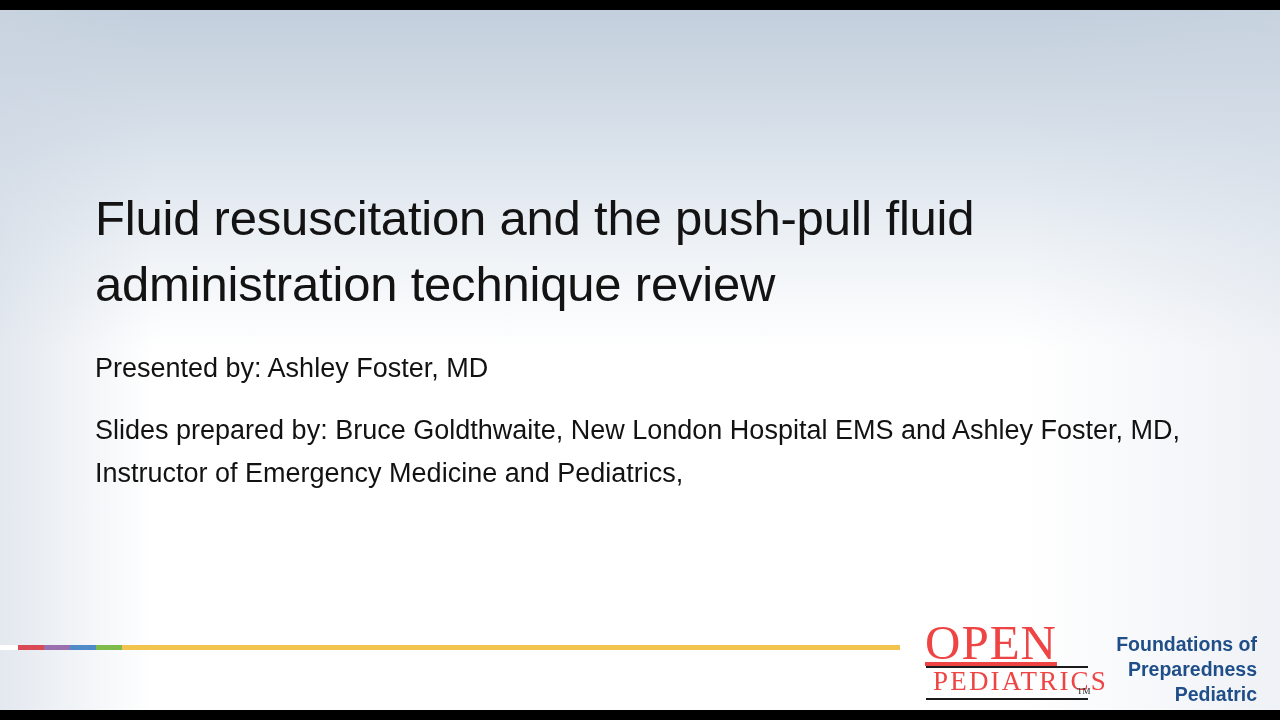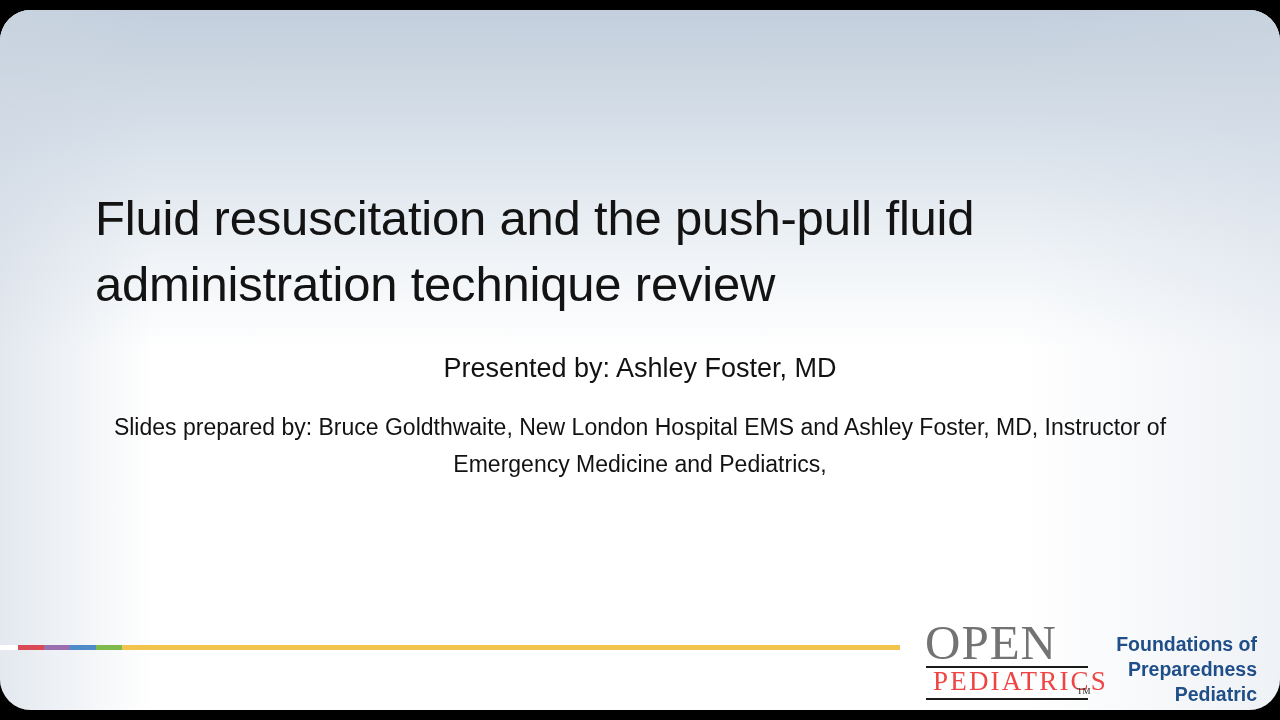--- a/index.html
+++ b/index.html
@@ -24,21 +24,20 @@
 
   
   .slide {
     position: absolute;
     left: 0;
     top: 10px;
     width: 1280px;
     height: 700px;
     background: #ffffff;
     overflow: hidden;
-    border-radius: 31px;
   }
 
   
   .slide-bg {
     position: absolute;
     left: 0; top: 0;
     width: 100%;
     height: 340px;
     background: linear-gradient(to bottom,
        #c3cfdd 0%,
@@ -80,29 +79,28 @@
   }
 
   .byline {
     position: absolute;
     left: 95px;
     top: 345px;
     width: 1090px;
     font-size: 27px;
     line-height: 1.0;
     color: #121212;
-    text-align: center;
   }
   .byline .line-presenter {
     margin: 0 0 27px 0;
     font-size: 27px;
   }
   .byline .line-prepared {
-    margin: 8px;
-    font-size: 23px;
+    margin: 0;
+    font-size: 27px;
     line-height: 1.6;
   }
   .byline .line-school {
     margin: 22px 0 0 0;
     font-size: 27px;
   }
 
   
   .accent-rule {
     position: absolute;
@@ -122,23 +120,24 @@
     width: 330px;
     height: 90px;
   }
   .logo-open {
     position: absolute;
     left: 0;
     top: 0;
     font-family: "Liberation Serif", serif;
     font-size: 49px;
     letter-spacing: 1px;
-    color: #737373;
+    color: #ef4444;
     font-weight: 400;
     line-height: 1;
+    text-decoration: underline;
   }
   .logo-peds {
     position: absolute;
     left: 8px;
     top: 50px;
     font-family: "Liberation Serif", serif;
     font-size: 27px;
     letter-spacing: 2.2px;
     color: #ef4444;
     line-height: 1;

